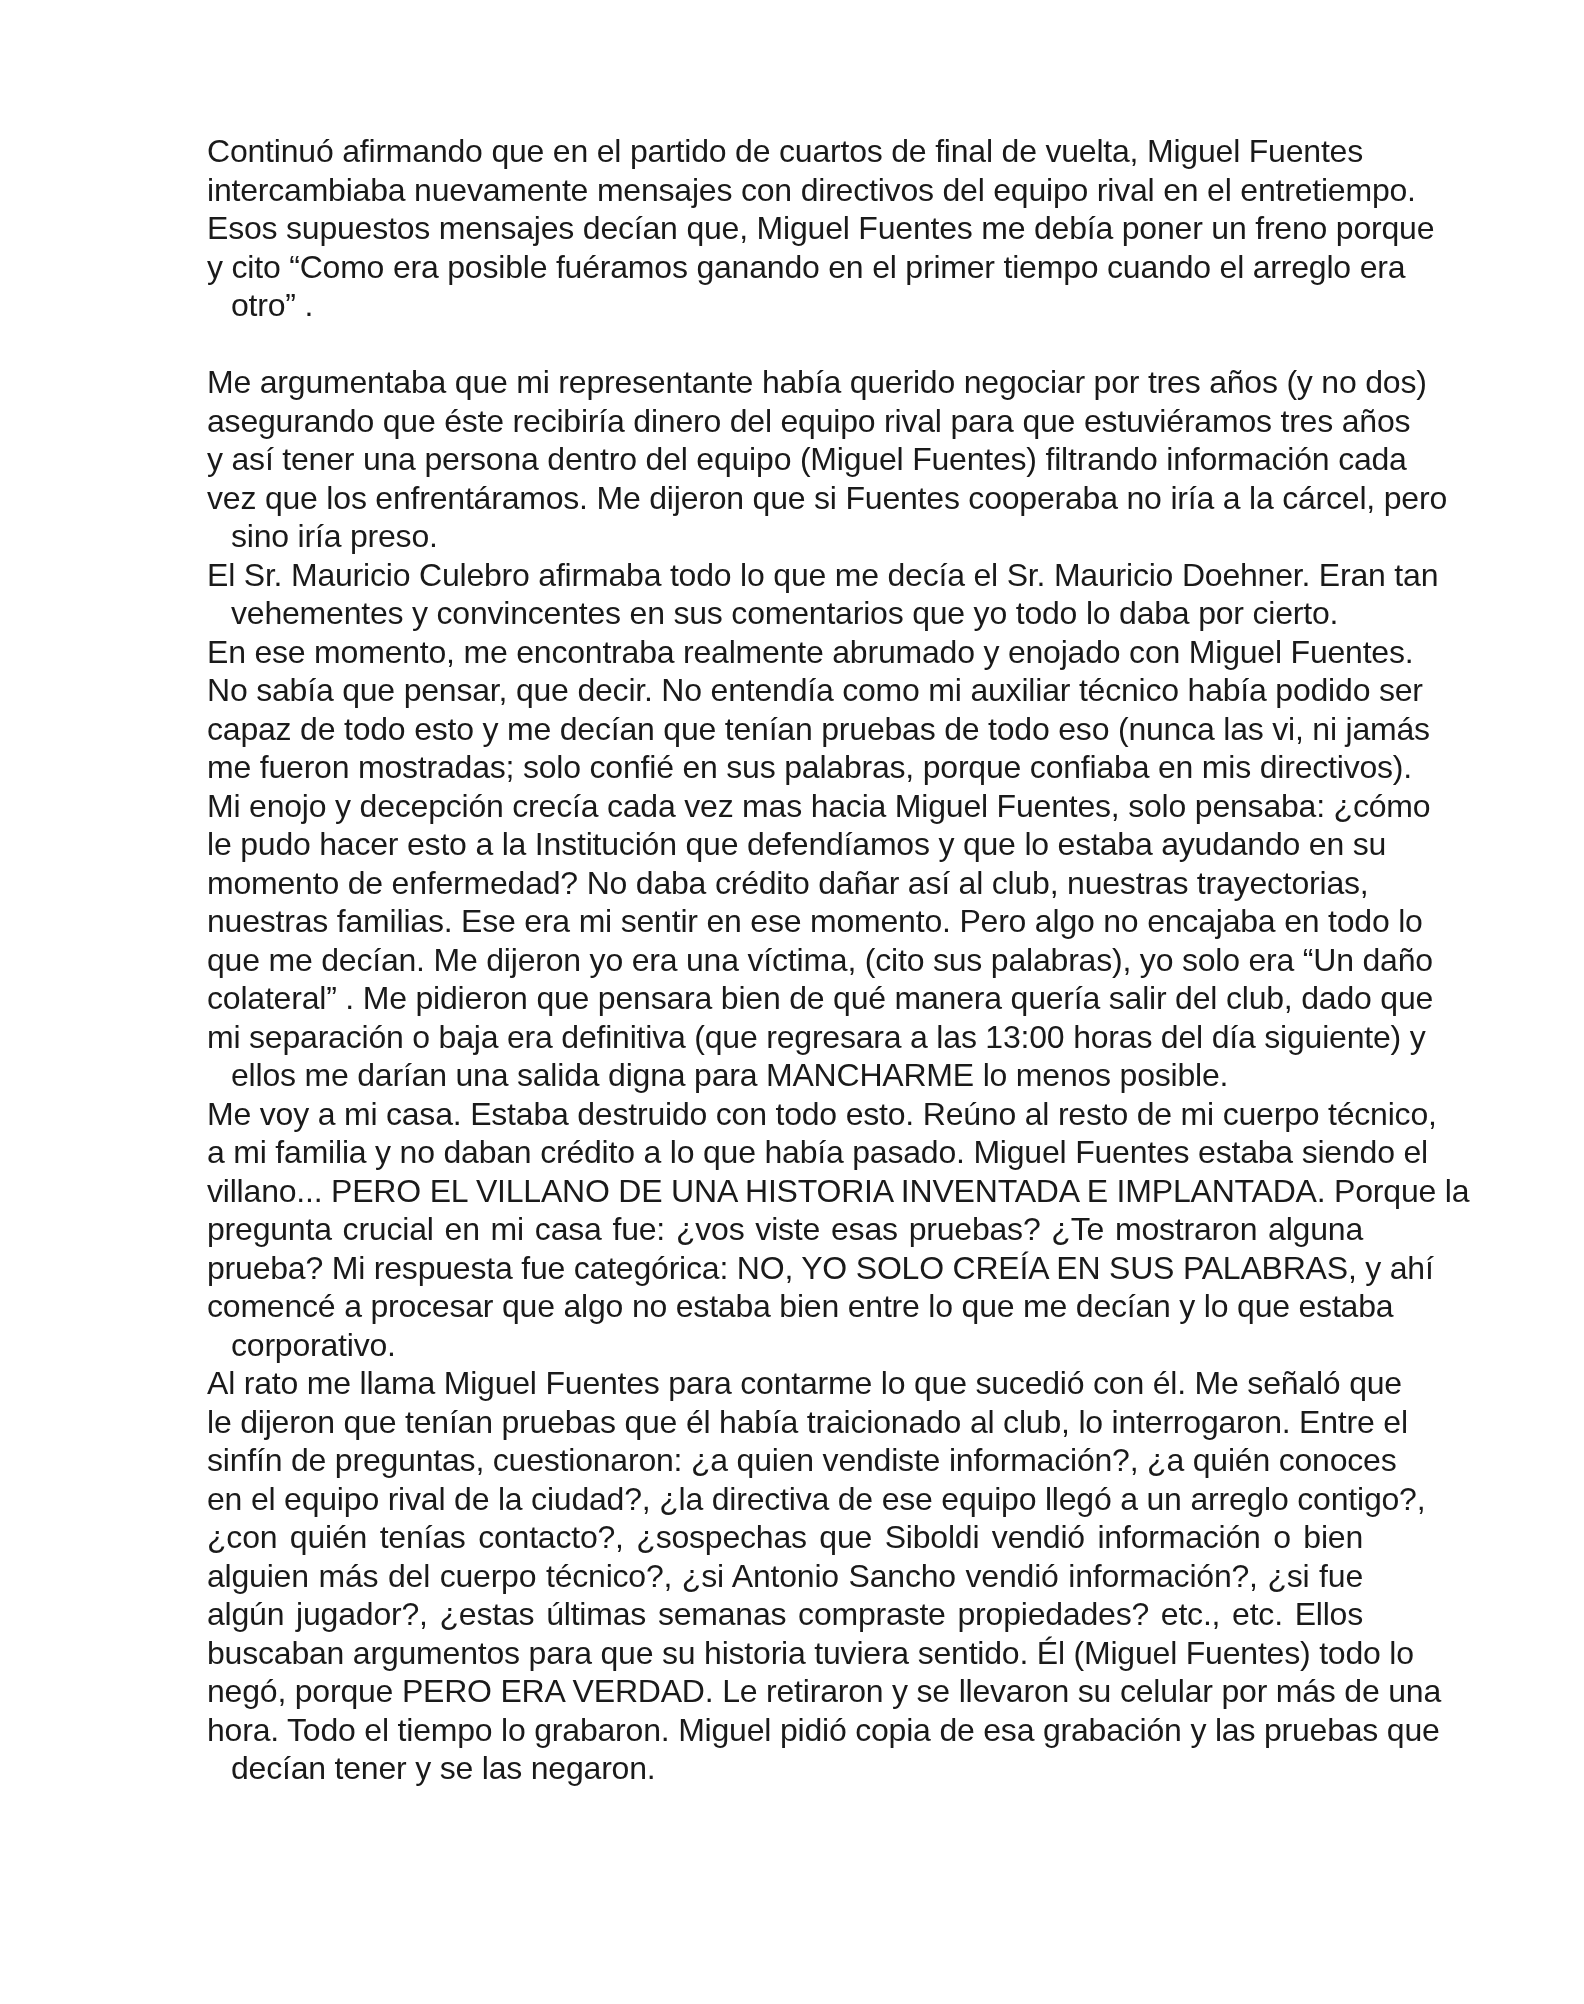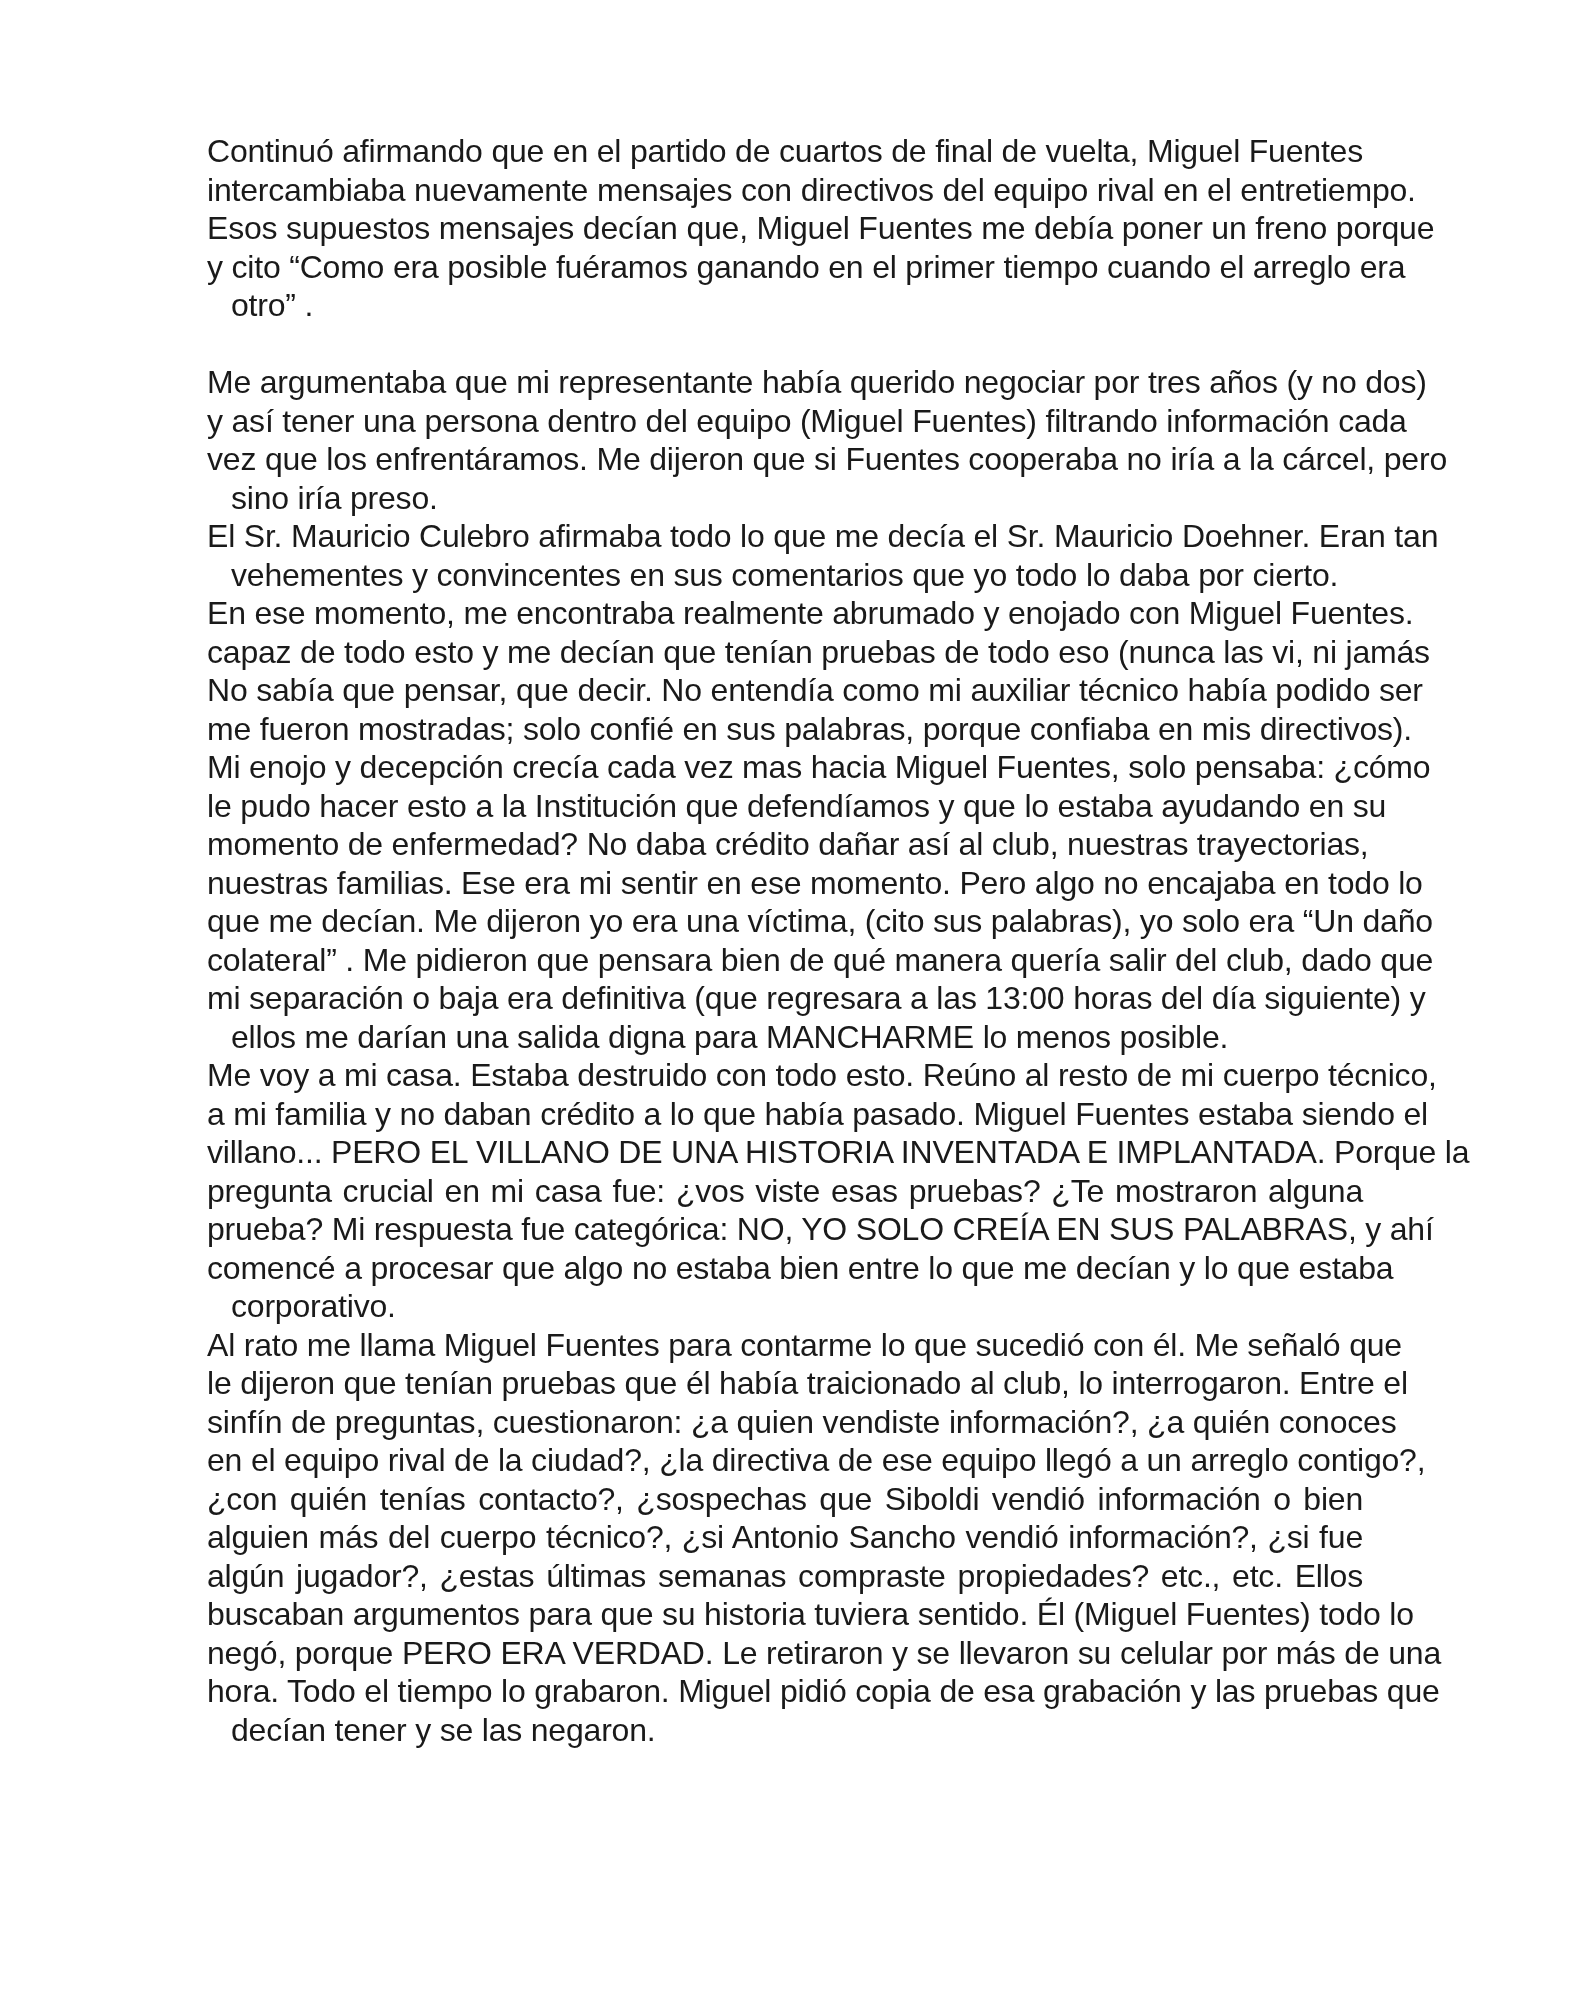--- a/index.html
+++ b/index.html
@@ -49,34 +49,35 @@
   <div class="para gap-after">
     <span class="line">Continuó afirmando que en el partido de cuartos de final de vuelta, Miguel Fuentes</span>
     <span class="line">intercambiaba nuevamente mensajes con directivos del equipo rival en el entretiempo.</span>
     <span class="line">Esos supuestos mensajes decían que, Miguel Fuentes me debía poner un freno porque</span>
     <span class="line">y cito  “Como era posible fuéramos ganando en el primer tiempo cuando el arreglo era</span>
     <span class="line last">otro” .</span>
   </div>
 
   <div class="para">
     <span class="line">Me argumentaba  que mi representante había querido negociar por tres años (y no dos)</span>
+    <span class="line">asegurando que éste recibiría dinero del equipo rival para que estuviéramos tres años</span>
     <span class="line">y así tener una persona dentro del equipo (Miguel Fuentes) filtrando información cada</span>
     <span class="line">vez que los enfrentáramos. Me dijeron que si Fuentes cooperaba no iría a la cárcel, pero</span>
     <span class="line last">sino iría preso.</span>
   </div>
 
   <div class="para">
     <span class="line">El Sr. Mauricio Culebro afirmaba todo lo que me decía el Sr. Mauricio Doehner. Eran tan</span>
     <span class="line last">vehementes y convincentes en sus comentarios que yo todo lo daba por cierto.</span>
   </div>
 
   <div class="para">
     <span class="line">En ese momento, me encontraba realmente abrumado y enojado con Miguel Fuentes.</span>
+    <span class="line">No sabía que pensar, que decir. No entendía como mi auxiliar técnico había podido ser</span>
     <span class="line">capaz de todo esto y me decían que tenían pruebas de todo eso (nunca las vi, ni jamás</span>
-    <span class="line">No sabía que pensar, que decir. No entendía como mi auxiliar técnico había podido ser</span>
     <span class="line">me fueron mostradas; solo confié en sus palabras, porque confiaba en mis directivos).</span>
     <span class="line">Mi enojo y decepción crecía cada vez mas hacia Miguel Fuentes, solo pensaba: ¿cómo</span>
     <span class="line">le pudo hacer esto a la Institución que defendíamos y que lo estaba ayudando en su</span>
     <span class="line">momento de enfermedad? No daba crédito dañar así al club, nuestras trayectorias,</span>
     <span class="line">nuestras familias. Ese era mi sentir en ese momento. Pero algo no encajaba en todo lo</span>
     <span class="line">que me decían. Me dijeron yo era una víctima, (cito sus palabras), yo solo era “Un daño</span>
     <span class="line">colateral” . Me pidieron que pensara bien de qué manera quería salir del club, dado que</span>
     <span class="line">mi separación o baja era definitiva (que regresara a las 13:00 horas del día siguiente) y</span>
     <span class="line last">ellos me darían una salida digna para MANCHARME lo menos posible.</span>
   </div>

